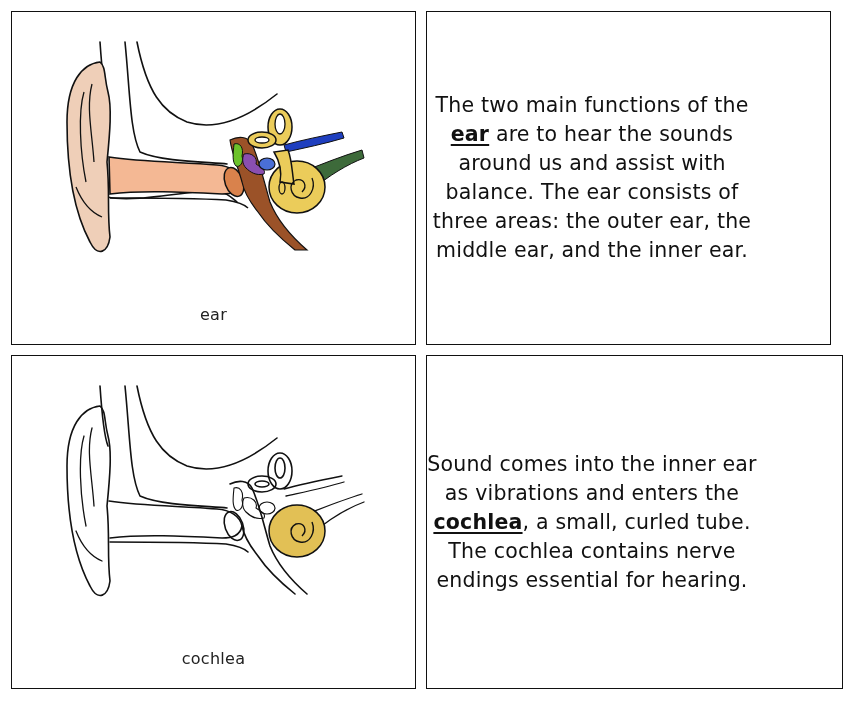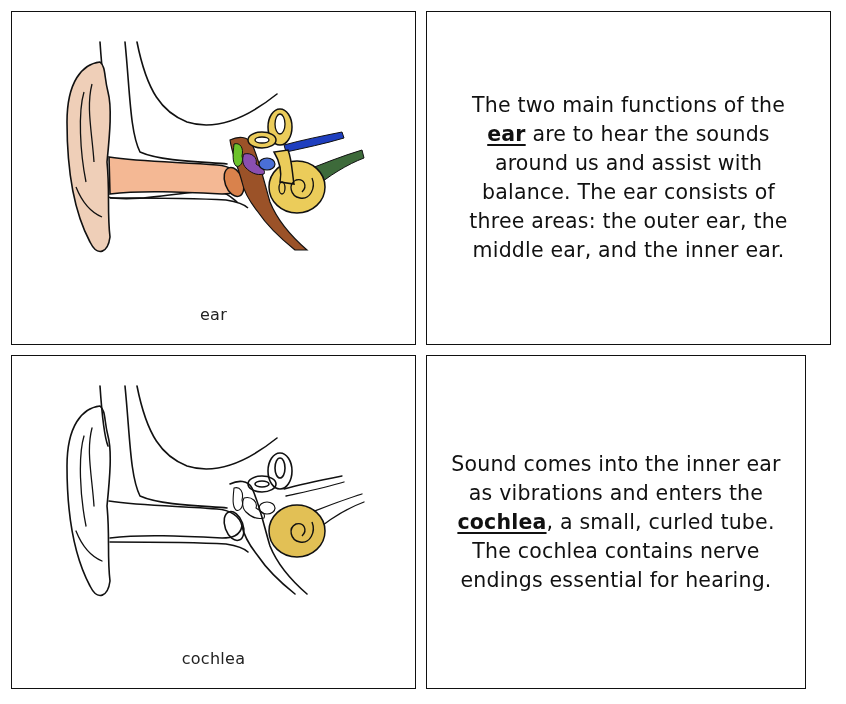--- a/index.html
+++ b/index.html
@@ -2,25 +2,25 @@
 <html><head>
 <meta charset="utf-8">
 <style>
   html, body { margin: 0; padding: 0; background: #ffffff; }
   body { width: 846px; height: 704px; position: relative; overflow: hidden;
          font-family: "DejaVu Sans", "Liberation Sans", sans-serif; color: #111; }
   .card { position: absolute; box-sizing: border-box; border: 1.5px solid #111; background: #fff; }
   #c1 { left: 11px;  top: 11px;  width: 405px; height: 334px; }
   #c2 { left: 426px; top: 11px;  width: 405px; height: 334px; }
   #c3 { left: 11px;  top: 355px; width: 405px; height: 334px; }
-  #c4 { left: 426px; top: 355px; width: 380px; height: 334px; }
+  #c4 { left: 426px; top: 355px; width: 417px; height: 334px; }
   .diagram { position: absolute; left: 0; top: 0; width: 402px; height: 290px; }
   .caption { position: absolute; left: 0; right: 0; bottom: 20px; text-align: center;
              font-size: 16px; letter-spacing: 0.3px; color: #222; }
-  .text-card { display: flex; align-items: center; justify-content: center; }
+  .text-card { display: flex; align-items: center; }
   .desc { width: 330px; text-align: center; font-size: 20.5px; line-height: 29px;
           letter-spacing: 0.2px; color: #111; }
   .kw { font-weight: bold; text-decoration: underline; text-underline-offset: 3px; }
 </style>
 </head>
 <body>
 
 <div class="card" id="c1">
   <svg class="diagram" viewBox="0 0 402 290">
     <g fill="none" stroke="#111" stroke-width="1.6" stroke-linecap="round" stroke-linejoin="round">

